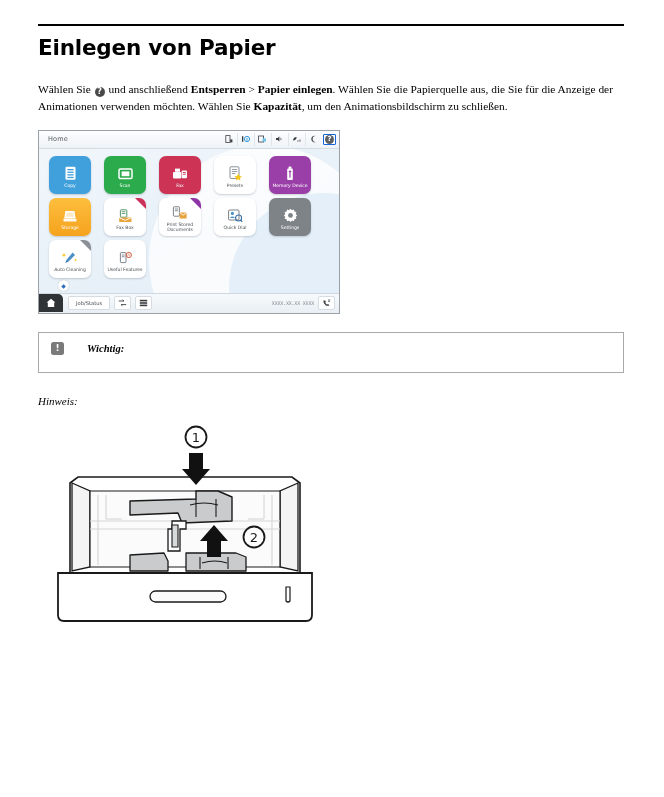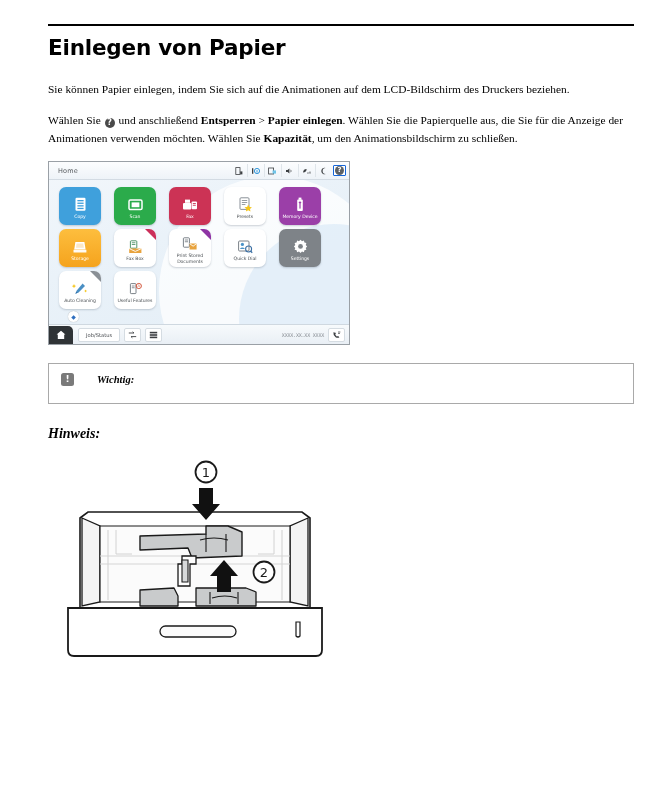--- a/index.html
+++ b/index.html
@@ -15,21 +15,21 @@
     color: #000;
     overflow: hidden;
   }
   .page {
     position: absolute;
     left: 0; top: 0;
     width: 664px; height: 797px;
   }
   .content {
     position: absolute;
-    left: 48px;
+    left: 38px;
     top: 24px;
     width: 586px;
   }
 
   
   .top-rule {
     width: 100%;
     height: 1.5px;
     background: #000;
     margin: 0 0 10px 0;
@@ -314,22 +314,22 @@
     font-size: 10.4px;
     line-height: 1.5;
     margin-left: 20px;
   }
 
   
   .note-block { margin: 0 0 18px 0; }
   .note-title {
     font-family: "Liberation Serif", serif;
     font-style: italic;
-    font-weight: bold;
-    font-size: 14px;
+    font-weight: normal;
+    font-size: 11px;
     margin-bottom: 18px;
   }
   .note-text {
     font-family: "Liberation Serif", serif;
     font-style: italic;
     font-size: 10.4px;
     line-height: 1.5;
   }
 
   
@@ -342,21 +342,20 @@
 </head>
 <body>
 
 <div class="page">
   <div class="content">
 
     <div class="top-rule"></div>
 
     <h1 class="page-title">Einlegen von Papier</h1>
 
-    <p class="body-par">Sie können Papier einlegen, indem Sie sich auf die Animationen auf dem LCD-Bildschirm des Druckers beziehen.</p>
 
     <p class="body-par">
       <span>Wählen Sie</span>
       <span class="inline-help-icon">?</span>
       <span>und anschließend</span>
       <b>Entsperren</b>
       <span>&gt;</span>
       <b>Papier einlegen</b><span>. Wählen Sie die Papierquelle aus, die Sie für die Anzeige der Animationen verwenden möchten. Wählen Sie</span>
       <b>Kapazität</b><span>, um den Animationsbildschirm zu schließen.</span>
     </p>

